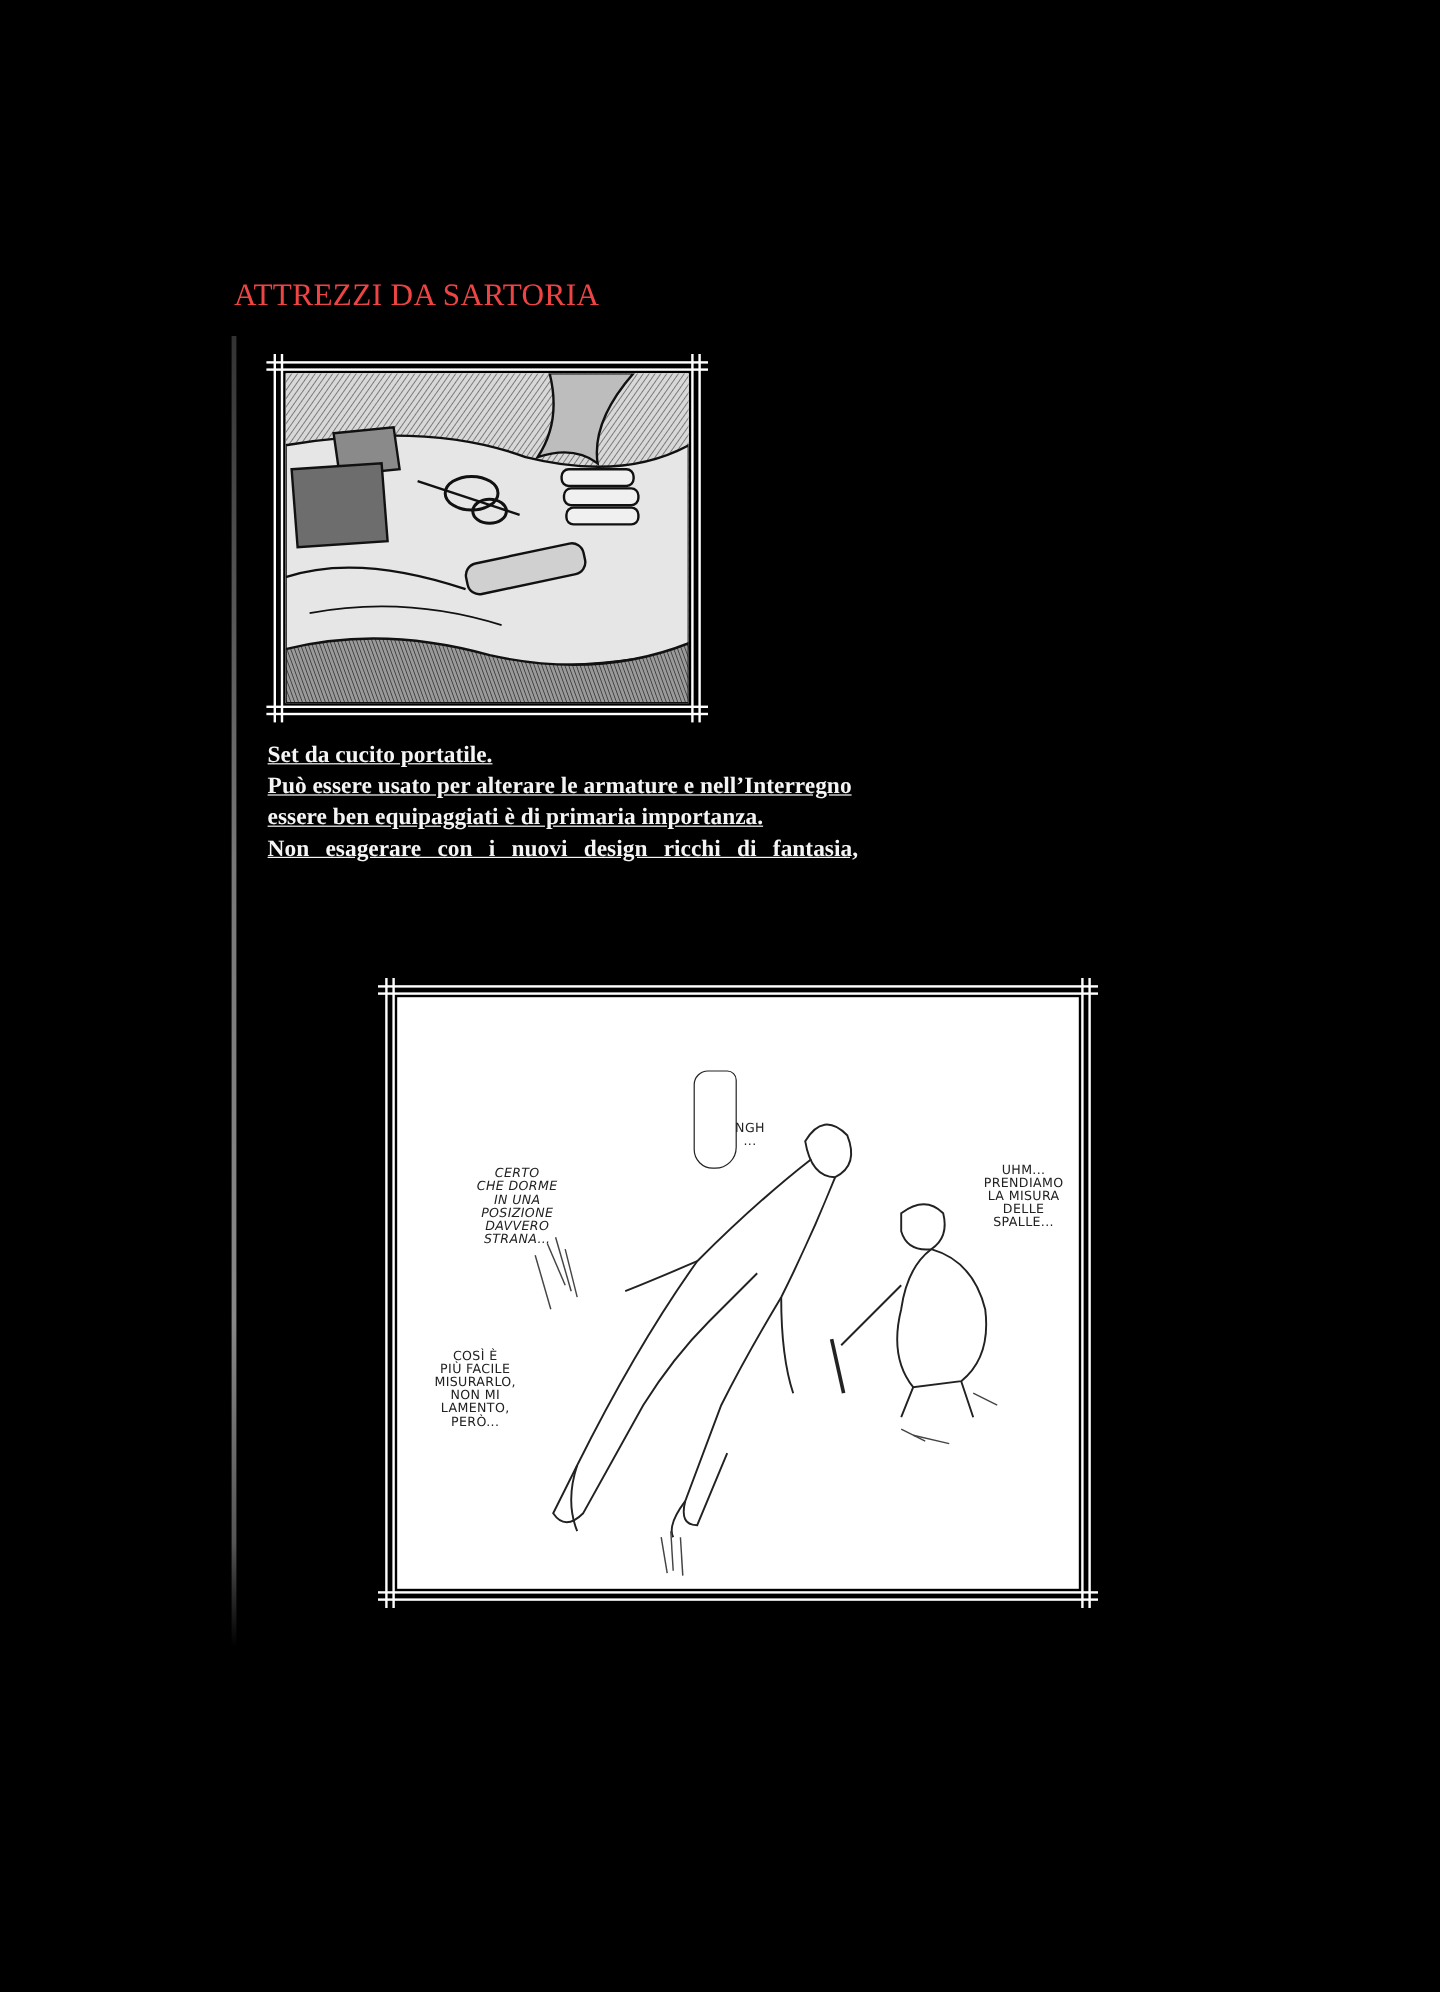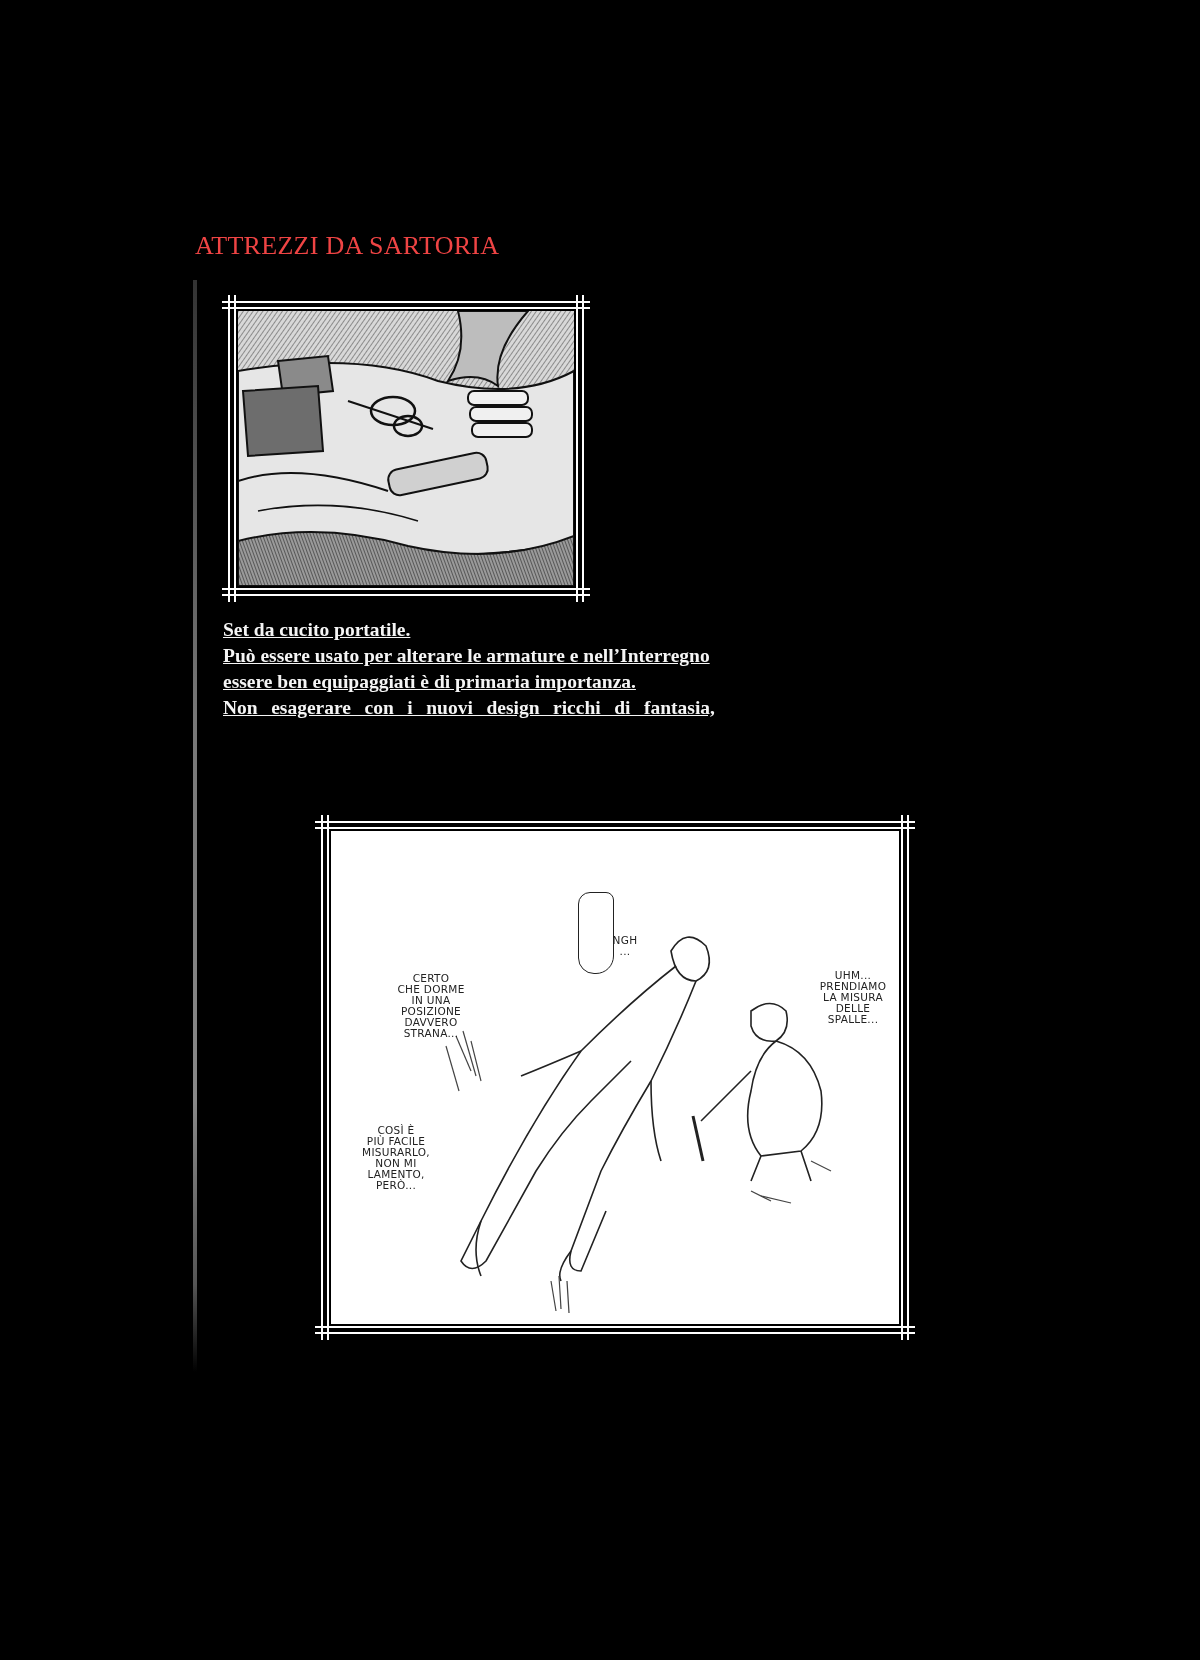--- a/index.html
+++ b/index.html
@@ -140,21 +140,21 @@
           <line x1="228" y1="445" x2="230" y2="478"></line>
         <line x1="236" y1="450" x2="238" y2="482"></line>
           <line x1="420" y1="360" x2="440" y2="370"></line>
         <line x1="430" y1="365" x2="460" y2="372"></line>
           <line x1="480" y1="330" x2="500" y2="340"></line>
       </g>
     </svg>
     <div class="ngh-bubble" style="left:247px; top:61px;"></div>
     <div class="bubble" style="left:246px; top:104px; width:40px;margin-left:28px;">NGH
 ...</div>
-    <div class="bubble" style="left:50px; top:142px; width:100px;">CERTO
+    <div class="bubble" style="left:50px; top:142px; width:100px;font-style:italic;">CERTO
 CHE DORME
 IN UNA
 POSIZIONE
 DAVVERO
 STRANA...</div>
     <div class="bubble" style="left:96px; top:218px; width:20px; font-size:10px;">࿸
 ࿸</div>
     <div class="bubble" style="left:20px; top:258px; width:90px;margin-top:36px;">COSÌ È
 PIÙ FACILE
 MISURARLO,

